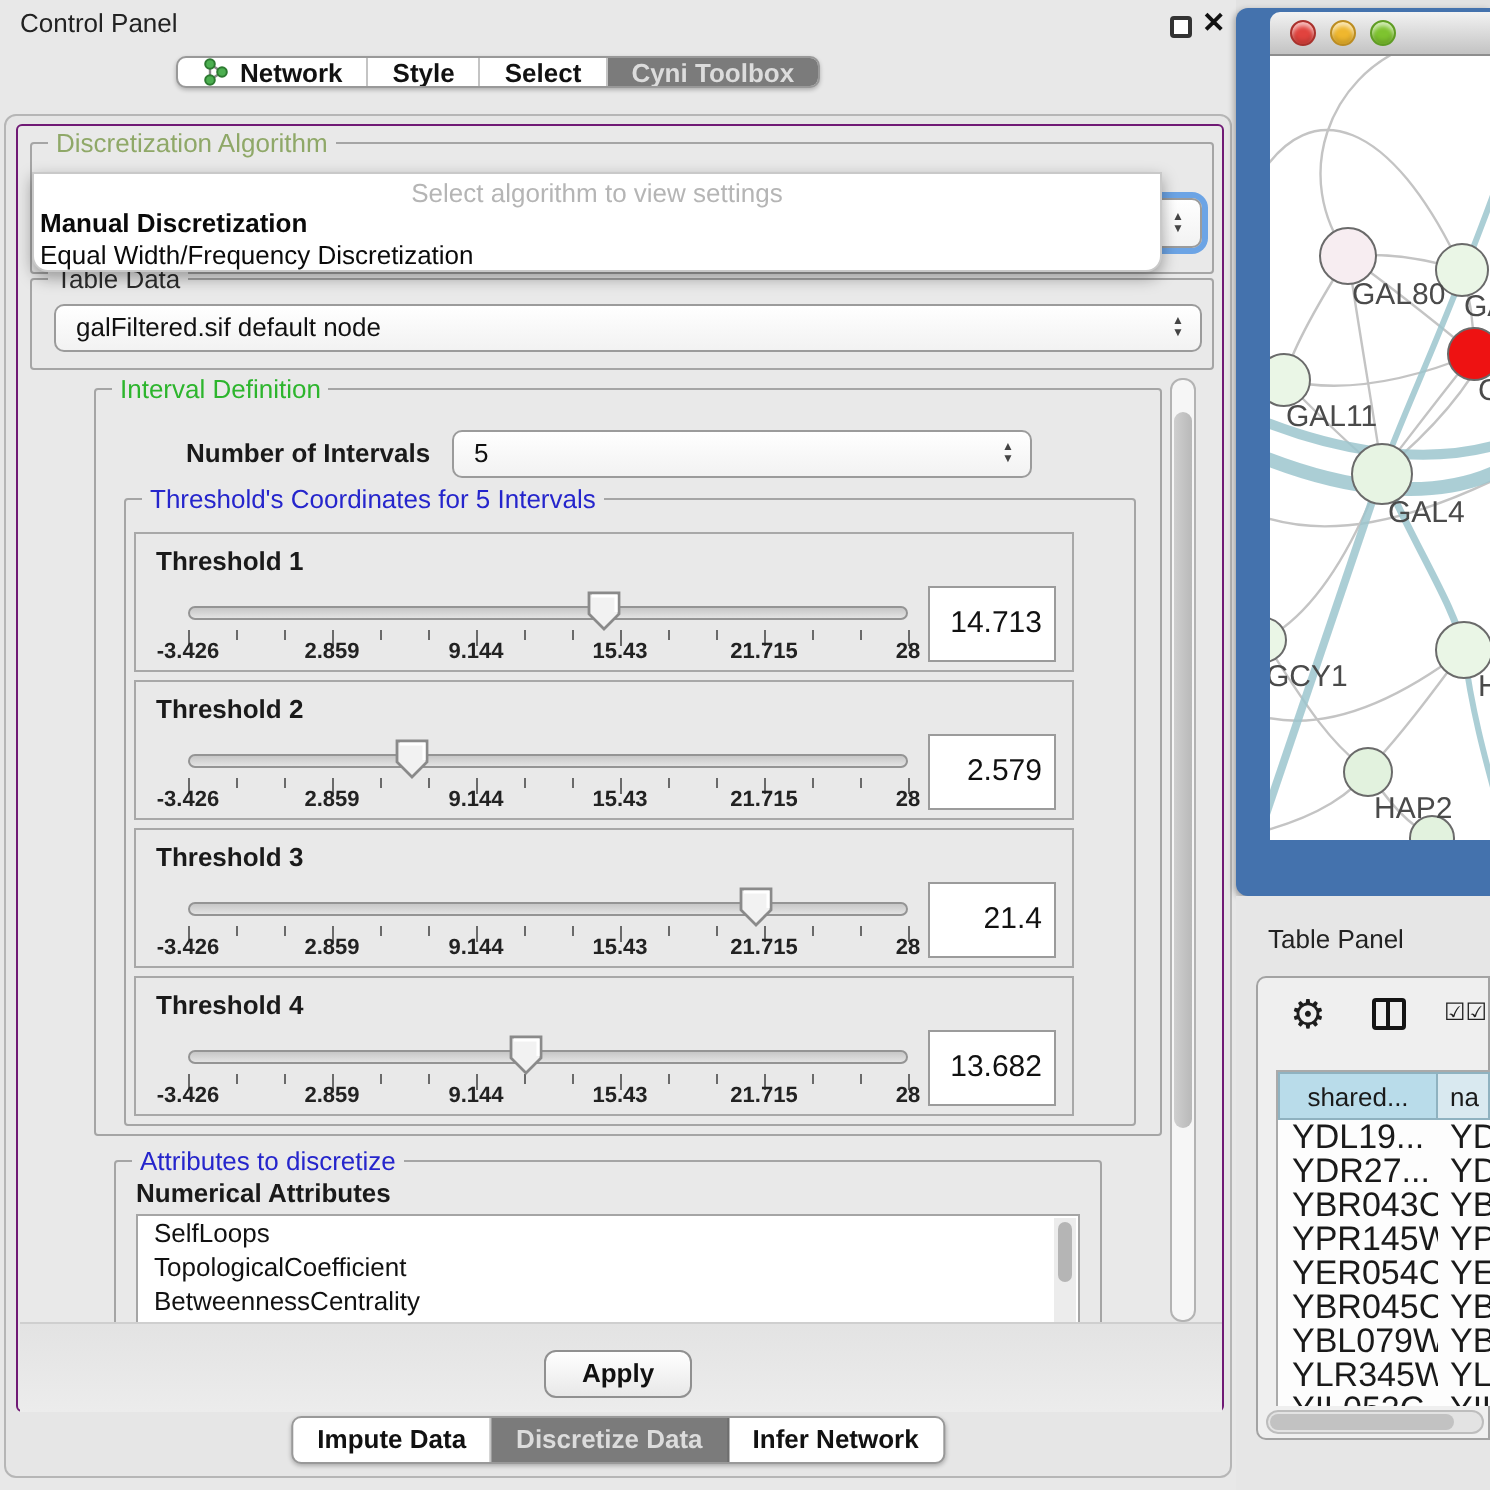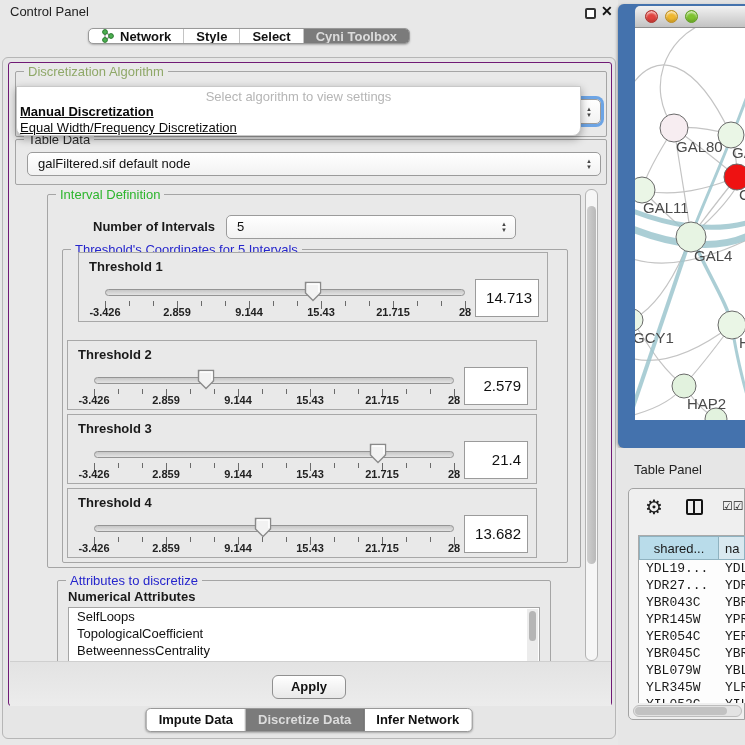--- a/index.html
+++ b/index.html
@@ -31,21 +31,21 @@
   .lg-fadegreen { color:#8fa868; }
 
   .combo { position:absolute; background:linear-gradient(#ffffff,#f2f2f2); border:1px solid #9b9b9b; border-radius:5px; font-size:13px; line-height:22px; padding-left:10px; color:#111; }
   .combo .spin { position:absolute; right:4px; top:0; bottom:0; width:14px; display:flex; flex-direction:column; align-items:center; justify-content:center; color:#444; }
   .combo .spin span { font-size:6px; line-height:6px; }
   .combo.focus { box-shadow:0 0 0 3px rgba(86,152,228,.85); }
 
   
   .popup { position:absolute; left:7px; top:23px; width:565px; height:50px; background:#fff; border:1px solid #c9c9c9; border-radius:0 0 8px 8px; box-shadow:0 3px 8px rgba(0,0,0,.35); z-index:20; overflow:hidden; }
   .popup .prompt { text-align:center; color:#b5b5b5; font-size:13px; padding-top:2px; }
-  .popup .opt { padding:0 3px; font-size:13px; line-height:16px; color:#0a0a0a;text-decoration:underline; }
+  .popup .opt { padding:0 3px; font-size:13px; line-height:16px; color:#0a0a0a; }
   .popup .opt.b { font-weight:bold; }
 
   
   .viewport { position:absolute; left:0; top:126px; width:604px; height:472px; overflow:hidden; }
   .vsb { position:absolute; left:576px; top:0; width:13px; height:472px; background:#f6f6f6; border:1px solid #b3b3b3; border-radius:6px; }
   .vsb .thumb { position:absolute; left:1px; top:16px; width:9px; height:358px; background:linear-gradient(90deg,#cfcfcf,#b9b9b9); border-radius:5px; }
 
   
   .tpanel { position:absolute; left:4px; width:470px; height:70px; background:#e9e9e9; border:1px solid #a8a8a8; }
   .tpanel .tlabel { position:absolute; left:10px; top:6px; font-weight:bold; font-size:13px; }
@@ -80,21 +80,21 @@
   .gear { position:absolute; left:16px; top:6px; font-size:20px; color:#1d1d1d; }
   .spliticon { position:absolute; left:57px; top:10px; width:17px; height:16px; border:2px solid #141414; border-radius:2px; }
   .spliticon:after { content:""; position:absolute; left:5px; top:0; width:2px; height:12px; background:#141414; }
   .checks { position:absolute; left:93px; top:10px; font-size:12px; letter-spacing:0px; color:#222; }
   .ttable { position:absolute; left:9px; top:46px; width:108px; height:168px; overflow:hidden; border:1px solid #aaa; border-bottom:none; background:#fff; }
   .thead { display:flex; height:24px; }
   .th { font-size:13px; line-height:24px; border:1px solid #8fb2c0; }
   .th1 { width:80px; background:#b9dcea; text-align:center; }
   .th2 { flex:1; background:#d9e9f0; padding-left:6px; border-left:none; }
   .trow { display:flex; height:17px; }
-  .td { font-size:13px; line-height:17px; white-space:nowrap; overflow:hidden;font-family:Liberation Mono, monospace; }
+  .td { font-size:17px; line-height:17px; white-space:nowrap; overflow:hidden; }
   .td1 { width:80px; padding-left:7px; }
   .td2 { flex:1; padding-left:6px; }
   .hsb { position:absolute; left:4px; top:216px; width:109px; height:12px; background:#e3e3e3; border:1px solid #bdbdbd; border-radius:6px; }
   .hsb .thumb { position:absolute; left:1px; top:1px; width:92px; height:8px; background:#c2c2c2; border-radius:4px; }
 
   .bold { font-weight:bold; }
   .abs { position:absolute; }
 </style>
 </head>
 <body>
@@ -170,21 +170,21 @@
             <span>5</span>
             <div class="spin">
                 <span>▲</span>
                 <span>▼</span>
               </div>
           </div>
 
           <div class="grp" style="left:14px; top:54px; width:506px; height:314px;">
             <span class="legend lg-blue">Threshold's Coordinates for 5 Intervals</span>
             <div id="thresholds">
-                <div class="tpanel" style="top: 2px; margin-left: 11px;">
+                <div class="tpanel" style="top: 16px;">
                   <div class="tlabel">Threshold 1</div>
                   <div class="track"></div>
                   <div class="tick" style="left:26px; top:48px; height:8px;"></div>
                   <div class="tick" style="left:50px; top:48px; height:5px;"></div>
                   <div class="tick" style="left:74px; top:48px; height:5px;"></div>
                   <div class="tick" style="left:98px; top:48px; height:8px;"></div>
                   <div class="tick" style="left:122px; top:48px; height:5px;"></div>
                   <div class="tick" style="left:146px; top:48px; height:5px;"></div>
                   <div class="tick" style="left:170px; top:48px; height:8px;"></div>
                   <div class="tick" style="left:194px; top:48px; height:5px;"></div>

